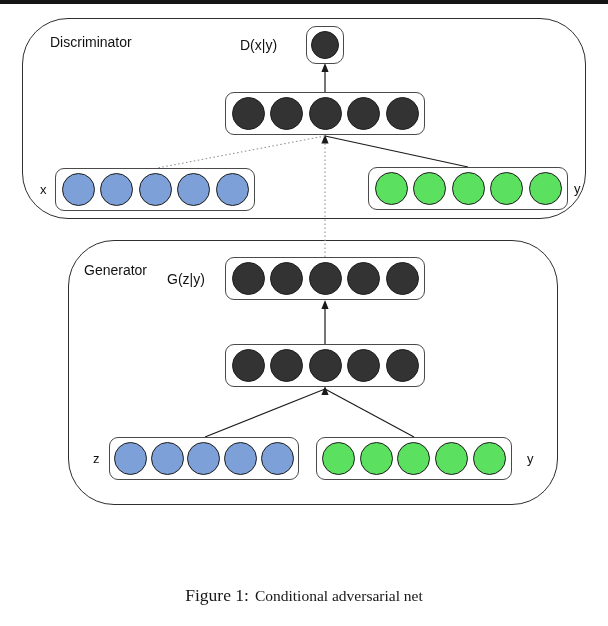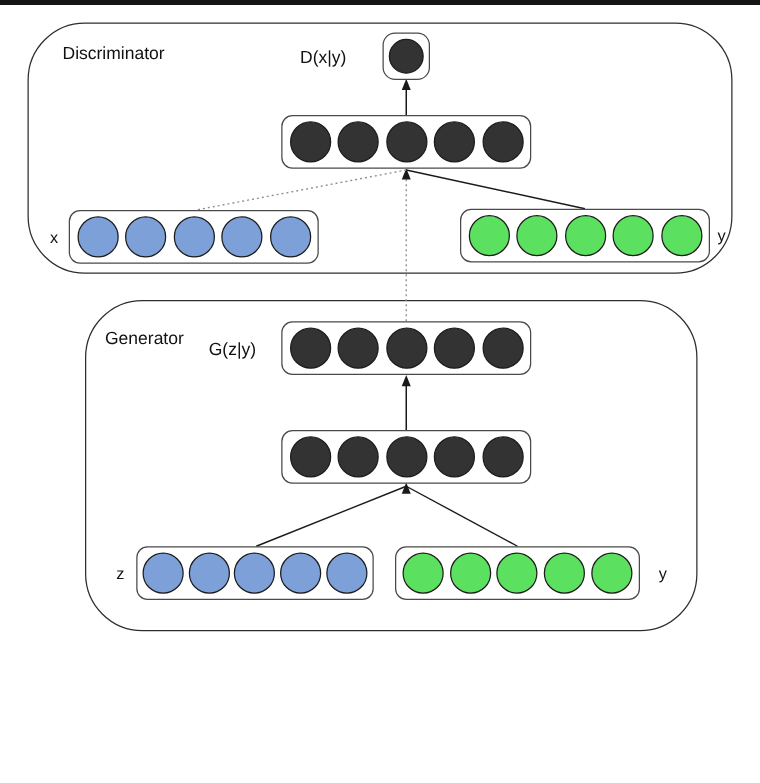--- a/index.html
+++ b/index.html
@@ -124,14 +124,17 @@
   <div class="layer" style="left:316px;top:437px;width:196px;height:43px;">
       <span class="node" style="background: rgb(92, 224, 95);"></span>
       <span class="node" style="background: rgb(92, 224, 95);"></span>
       <span class="node" style="background: rgb(92, 224, 95);"></span>
       <span class="node" style="background: rgb(92, 224, 95);"></span>
       <span class="node" style="background: rgb(92, 224, 95);"></span>
     </div>
 
   <span class="lbl lbl-small" style="left:527px;top:451px;">y</span>
 
+  <div class="caption">
+    <span class="cap-prefix">Figure 1:</span><span class="cap-text">Conditional adversarial net</span>
+  </div>
 
 </div>
 
 </body></html>

